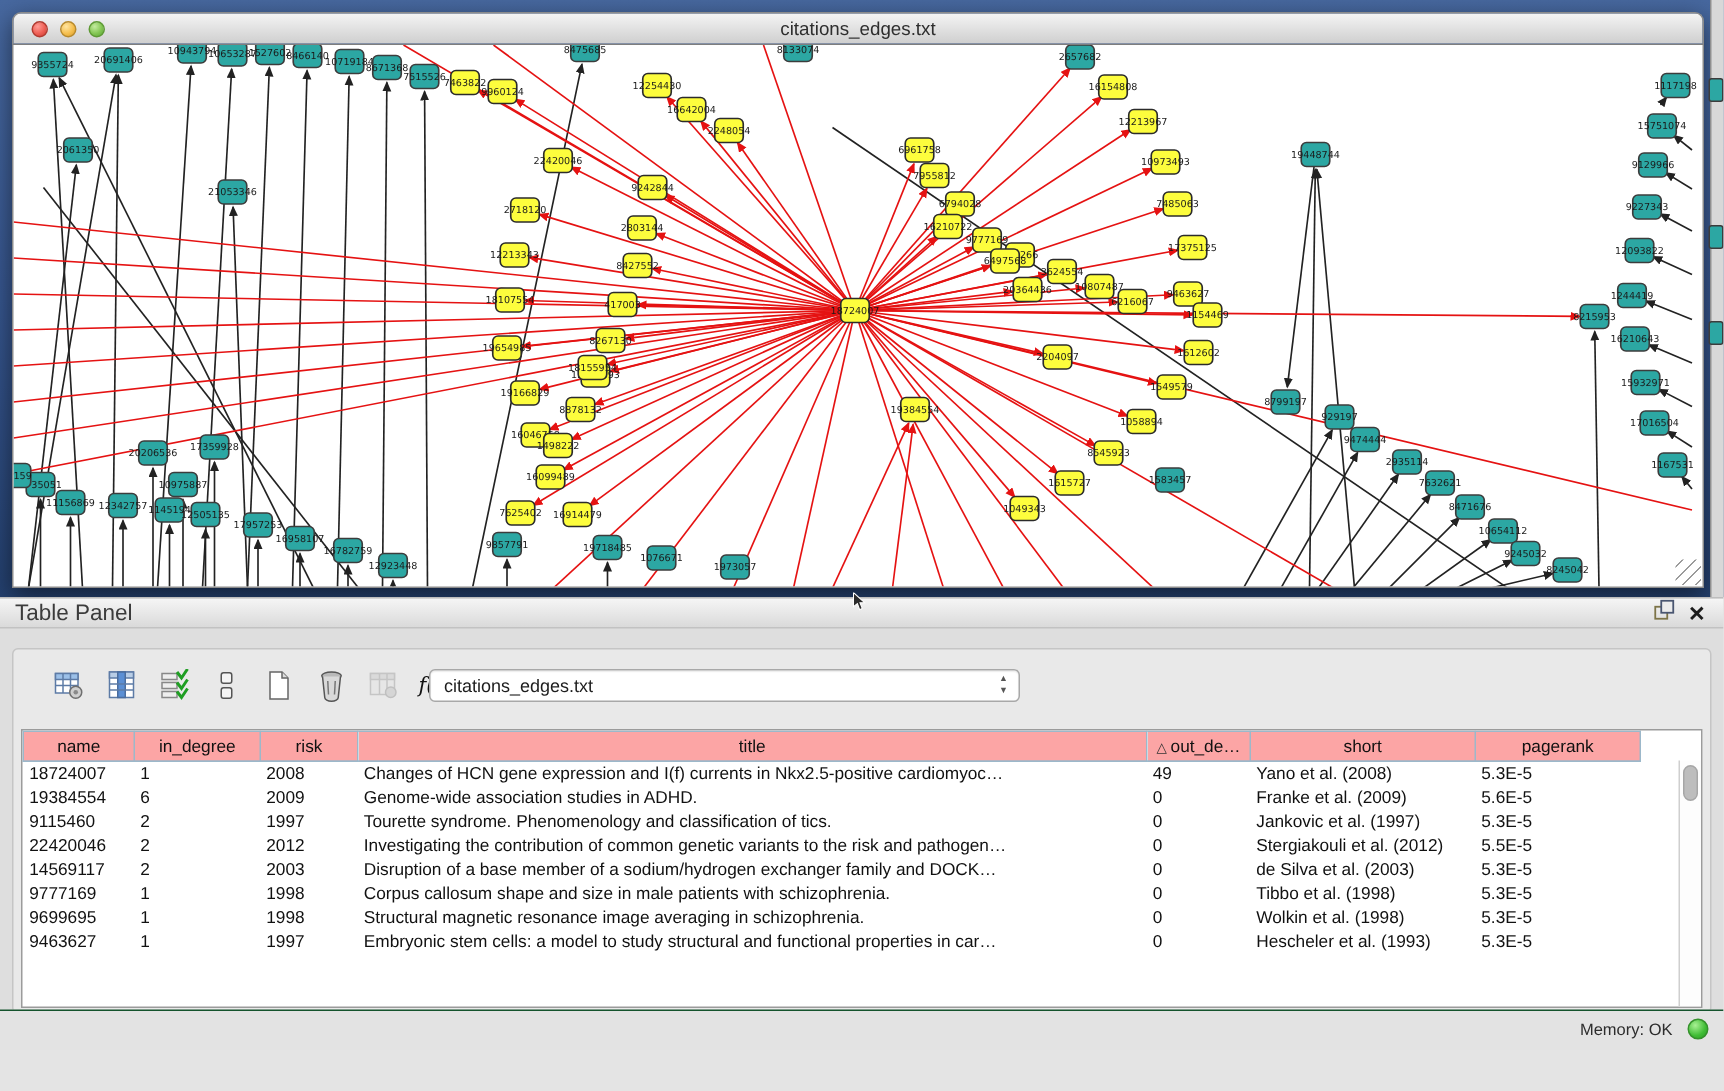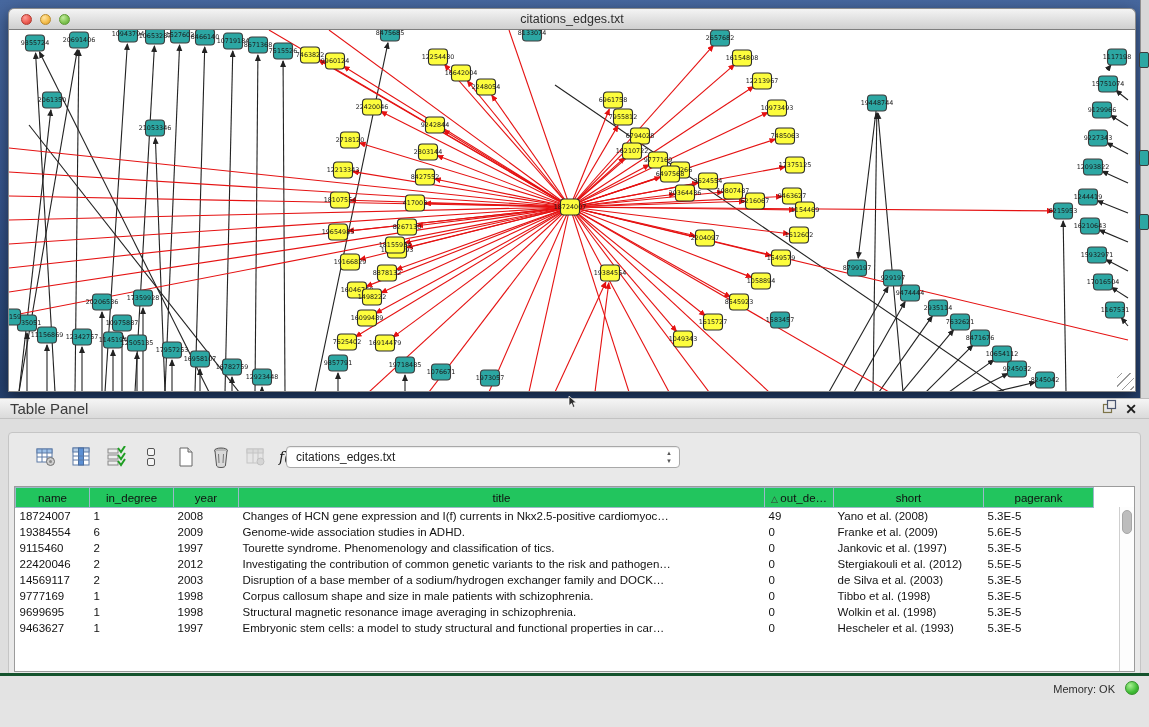--- a/index.html
+++ b/index.html
@@ -51,37 +51,37 @@
   .tb-btn.disabled{opacity:.45;}
   .fx{font-family:"DejaVu Serif",serif;font-style:italic;font-size:14px;color:#111;}
   .dropdown{position:absolute;left:286px;top:48px;width:394px;height:22px;background:#fff;
     border:1px solid #a8a8a8;border-radius:4px;box-sizing:border-box;font-size:12px;color:#1d1d1d;
     display:flex;align-items:center;padding-left:9px;box-shadow:inset 0 1px 1px rgba(0,0,0,.08);}
   .dd-arrows{position:absolute;right:7px;top:2px;font-size:6px;line-height:8px;color:#555;text-align:center;}
   
   .tablewrap{position:absolute;left:14px;top:88px;width:1121px;height:186px;background:#fff;
     border:1px solid #9b9b9b;box-sizing:border-box;overflow:hidden;}
   table.data{border-collapse:collapse;table-layout:fixed;font-size:11.5px;color:#111;}
-  table.data th{background:#22c55e;border:1px solid #9cb8ca;font-weight:normal;
+  table.data th{background:#fca5a5;border:1px solid #9cb8ca;font-weight:normal;
     height:19px;padding:0 3px;text-align:center;overflow:hidden;white-space:nowrap;}
   table.data td{height:16px;padding:0 4px;overflow:hidden;white-space:nowrap;border:none;}
   .sort-glyph{font-size:9px;color:#333;}
   .vscroll{position:absolute;right:0;top:20px;bottom:0;width:14px;background:#fdfdfd;border-left:1px solid #cfcfcf;}
   .vthumb{position:absolute;right:2px;top:3px;width:8px;height:22px;background:#bdbdbd;border:1px solid #a6a6a6;border-radius:5px;}
   
   .tabs{position:absolute;left:0;right:0;top:277px;display:flex;justify-content:center;}
   .seg{display:flex;border:1px solid #989898;border-radius:4px;overflow:hidden;
     box-shadow:0 1px 1px rgba(255,255,255,.7);}
   .seg .tab{padding:2px 13px;font-size:11.5px;background:linear-gradient(#fdfdfd,#ebebeb);
     color:#1d1d1d;border-left:1px solid #b3b3b3;line-height:14px;}
   .seg .tab:first-child{border-left:none;}
   .seg .tab.selected{background:linear-gradient(#8d8d8d,#6e6e6e);color:#f1f1f1;}
   
   .status-bar{position:absolute;left:0;bottom:0;right:0;height:27px;background:#e3e3e3;
-    border-top:3px solid #14532d;box-sizing:border-box;}
+    border-top:1px solid #14532d;box-sizing:border-box;}
   .mem-label{position:absolute;right:34px;top:7px;font-size:11px;color:#2d2d2d;}
   .mem-dot{position:absolute;right:10px;top:5px;width:14px;height:14px;border-radius:50%;
     background:radial-gradient(circle at 35% 30%,#a8f193,#3fbc34 60%,#2e9c27);border:1px solid #35922c;box-sizing:border-box;}
 </style>
 </head>
 <body>
 
 <div class="desktop">
   <div class="net-window">
     <div class="titlebar">
@@ -759,21 +759,21 @@
           <col style="width: 65px;">
           <col style="width: 526px;">
           <col style="width: 69px;">
           <col style="width: 150px;">
           <col style="width: 110px;">
         </colgroup>
         <thead>
           <tr>
             <th>name</th>
             <th>in_degree</th>
-            <th>year</th>
+            <th>risk</th>
             <th>title</th>
             <th><span class="sort-glyph">△ </span>out_de…</th>
             <th>short</th>
             <th>pagerank</th>
           </tr>
         </thead>
         <tbody>
           <tr>
             <td>18724007</td>
             <td>1</td>

